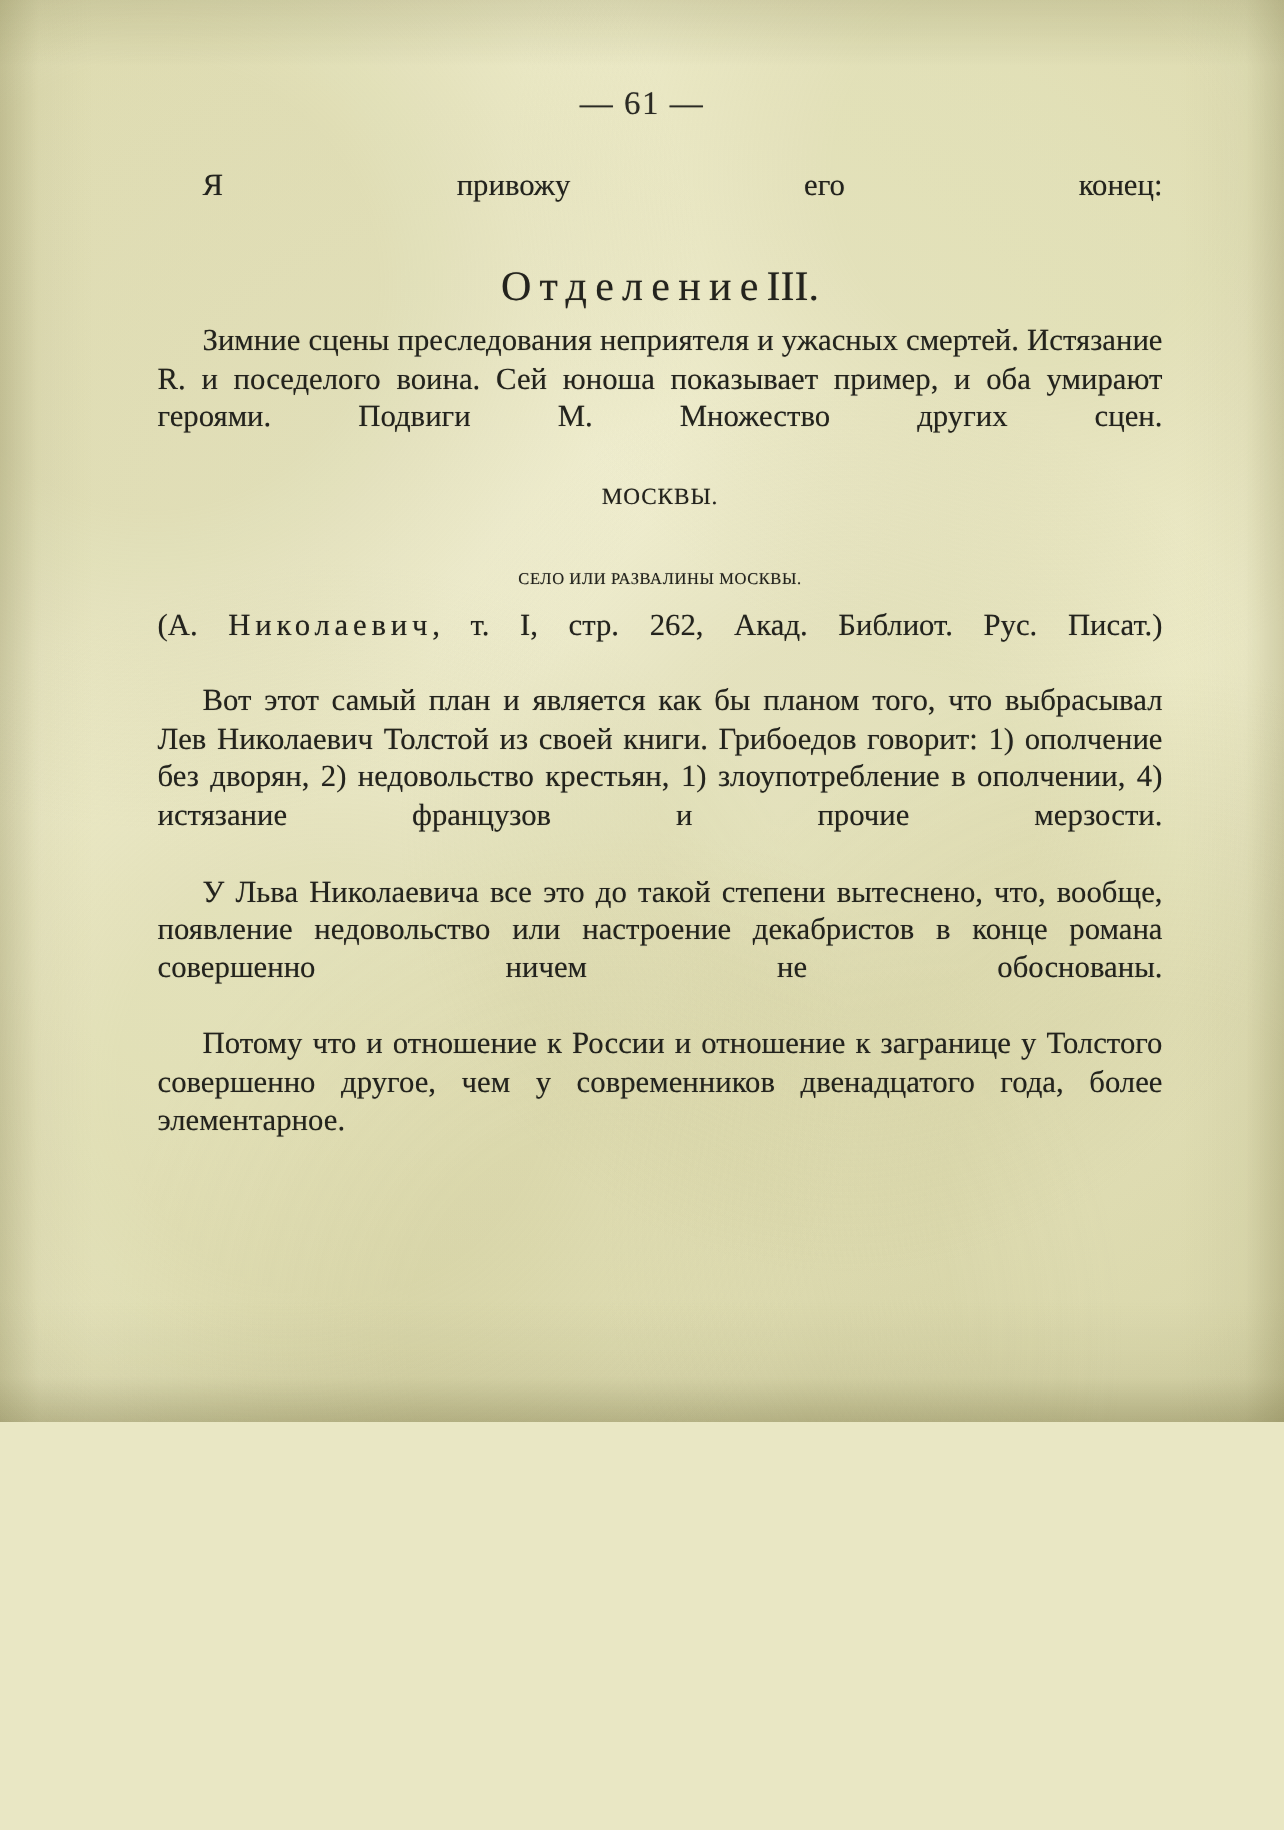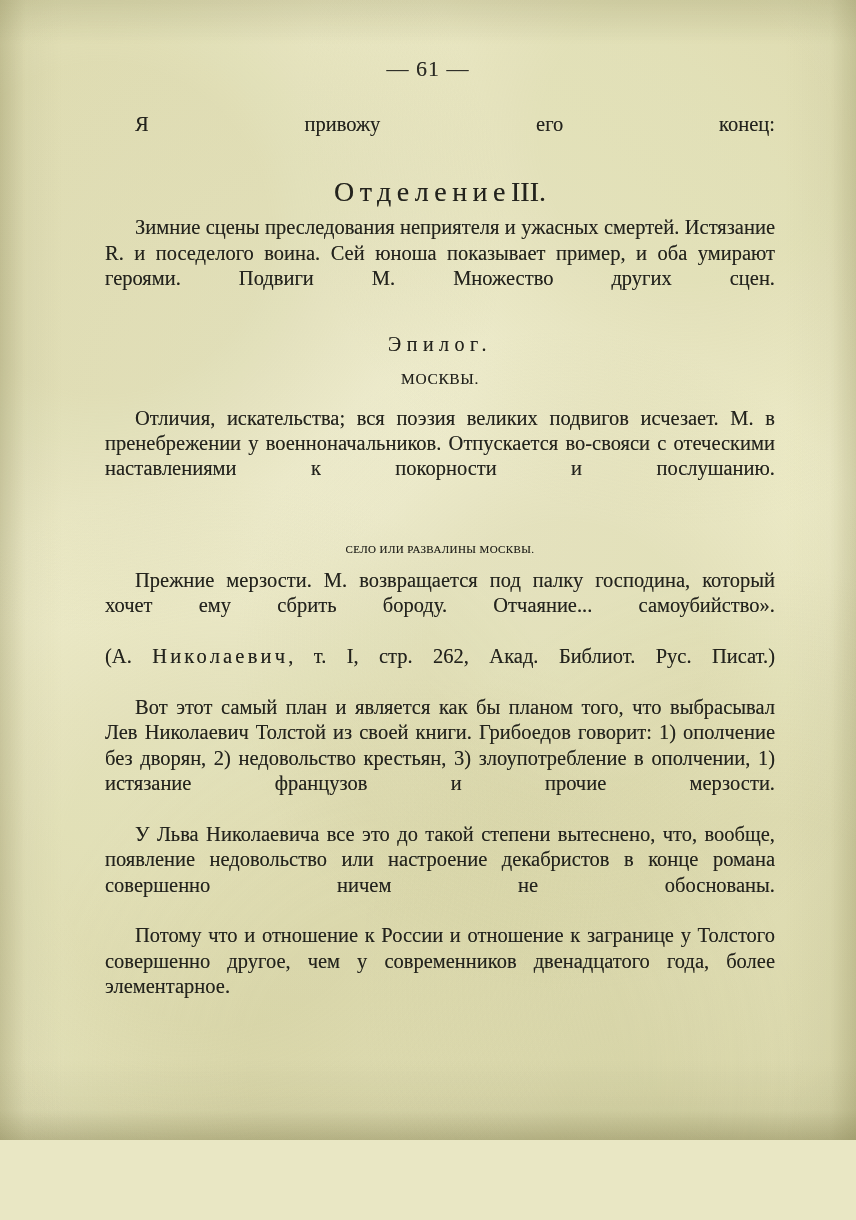--- a/index.html
+++ b/index.html
@@ -11,21 +11,21 @@
     height: 1220px;
     background: #e9e7c4;
     font-family: "Liberation Serif", "DejaVu Serif", serif;
     overflow: hidden;
   }
 
   
   .page {
     position: relative;
     width: 856px;
-    height: 1140px;
+    height: 948px;
     background:
       radial-gradient(ellipse 120% 90% at 42% 38%, #f2f0d4 0%, #eeecc9 48%, #e6e4bd 78%, #dedbb2 100%);
     box-sizing: border-box;
     overflow: hidden;
   }
   
   .page::before {
     content: "";
     position: absolute;
     inset: 0;
@@ -157,33 +157,30 @@
       <p class="indent">Я привожу его конец:</p>
 
 
 
       <div class="head-section">
         <span class="spaced">Отделение</span><span>III.</span>
       </div>
 
       <p class="indent">Зимние сцены преследования неприятеля и ужасных смертей. Истязание R. и поседелого воина. Сей юноша показывает пример, и оба умирают героями. Подвиги М. Множество других сцен.</p>
 
-      <div class="head-epilog">Эпилог.</div>
 
       <div class="head-place">МОСКВЫ.</div>
 
-      <p class="indent">Отличия, искательства; вся поэзия великих подвигов исчезает. М. в пренебрежении у военноначальников. Отпускается во-свояси с отеческими наставлениями к покорности и послушанию.</p>
 
       <div class="head-scene">СЕЛО ИЛИ РАЗВАЛИНЫ МОСКВЫ.</div>
 
-      <p class="indent">Прежние мерзости. М. возвращается под палку господина, который хочет ему сбрить бороду. Отчаяние... самоубийство».</p>
 
       <p><span>(А. </span><span class="sp">Николаевич</span><span>, т. I, стр. 262, Акад. Библиот. Рус. Писат.)</span></p>
 
-      <p class="indent">Вот этот самый план и является как бы планом того, что выбрасывал Лев Николаевич Толстой из своей книги. Грибоедов говорит: 1) ополчение без дворян, 2) недовольство крестьян, 3) злоупотребление в ополчении, 1) истязание французов и прочие мерзости.</p>
+      <p class="indent">Вот этот самый план и является как бы планом того, что выбрасывал Лев Николаевич Толстой из своей книги. Грибоедов говорит: 1) ополчение без дворян, 2) недовольство крестьян, 1) злоупотребление в ополчении, 4) истязание французов и прочие мерзости.</p>
 
       <p class="indent">У Льва Николаевича все это до такой степени вытеснено, что, вообще, появление недовольство или настроение декабристов в конце романа совершенно ничем не обоснованы.</p>
 
       <p class="indent">Потому что и отношение к России и отношение к загранице у Толстого совершенно другое, чем у современников двенадцатого года, более элементарное.</p>
 
     </div>
   </div>
 </div>
 
 </body></html>

